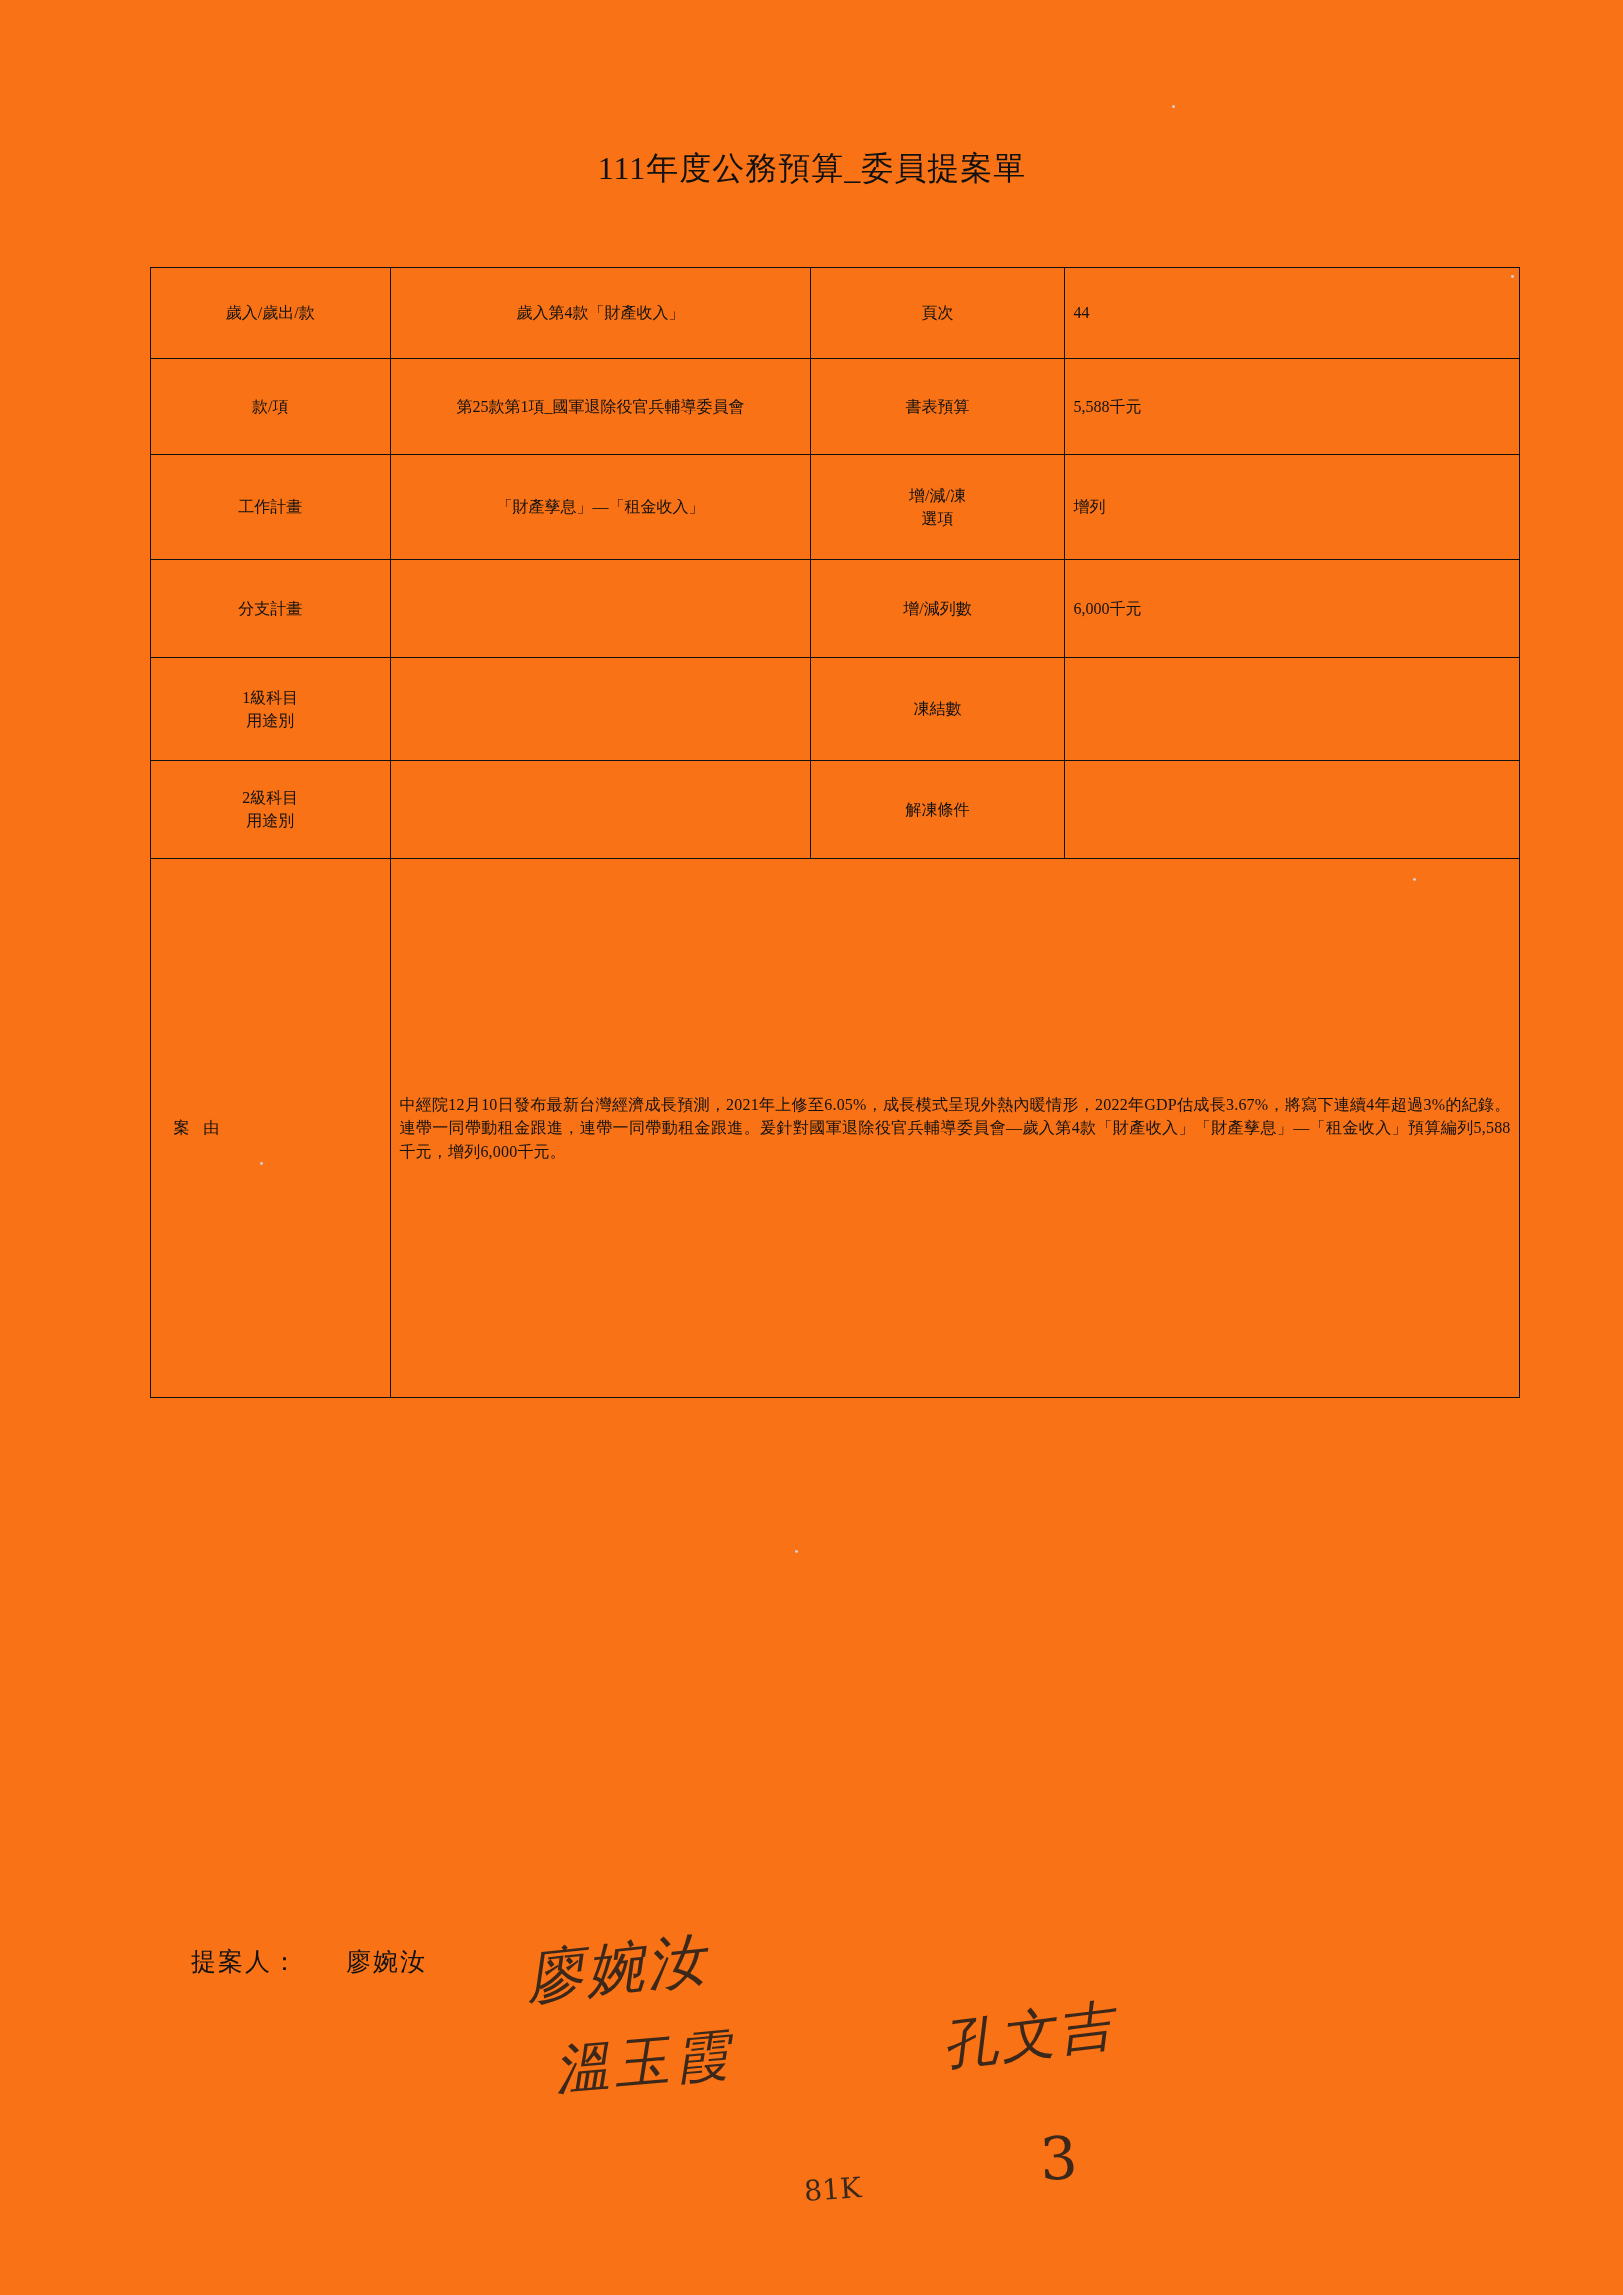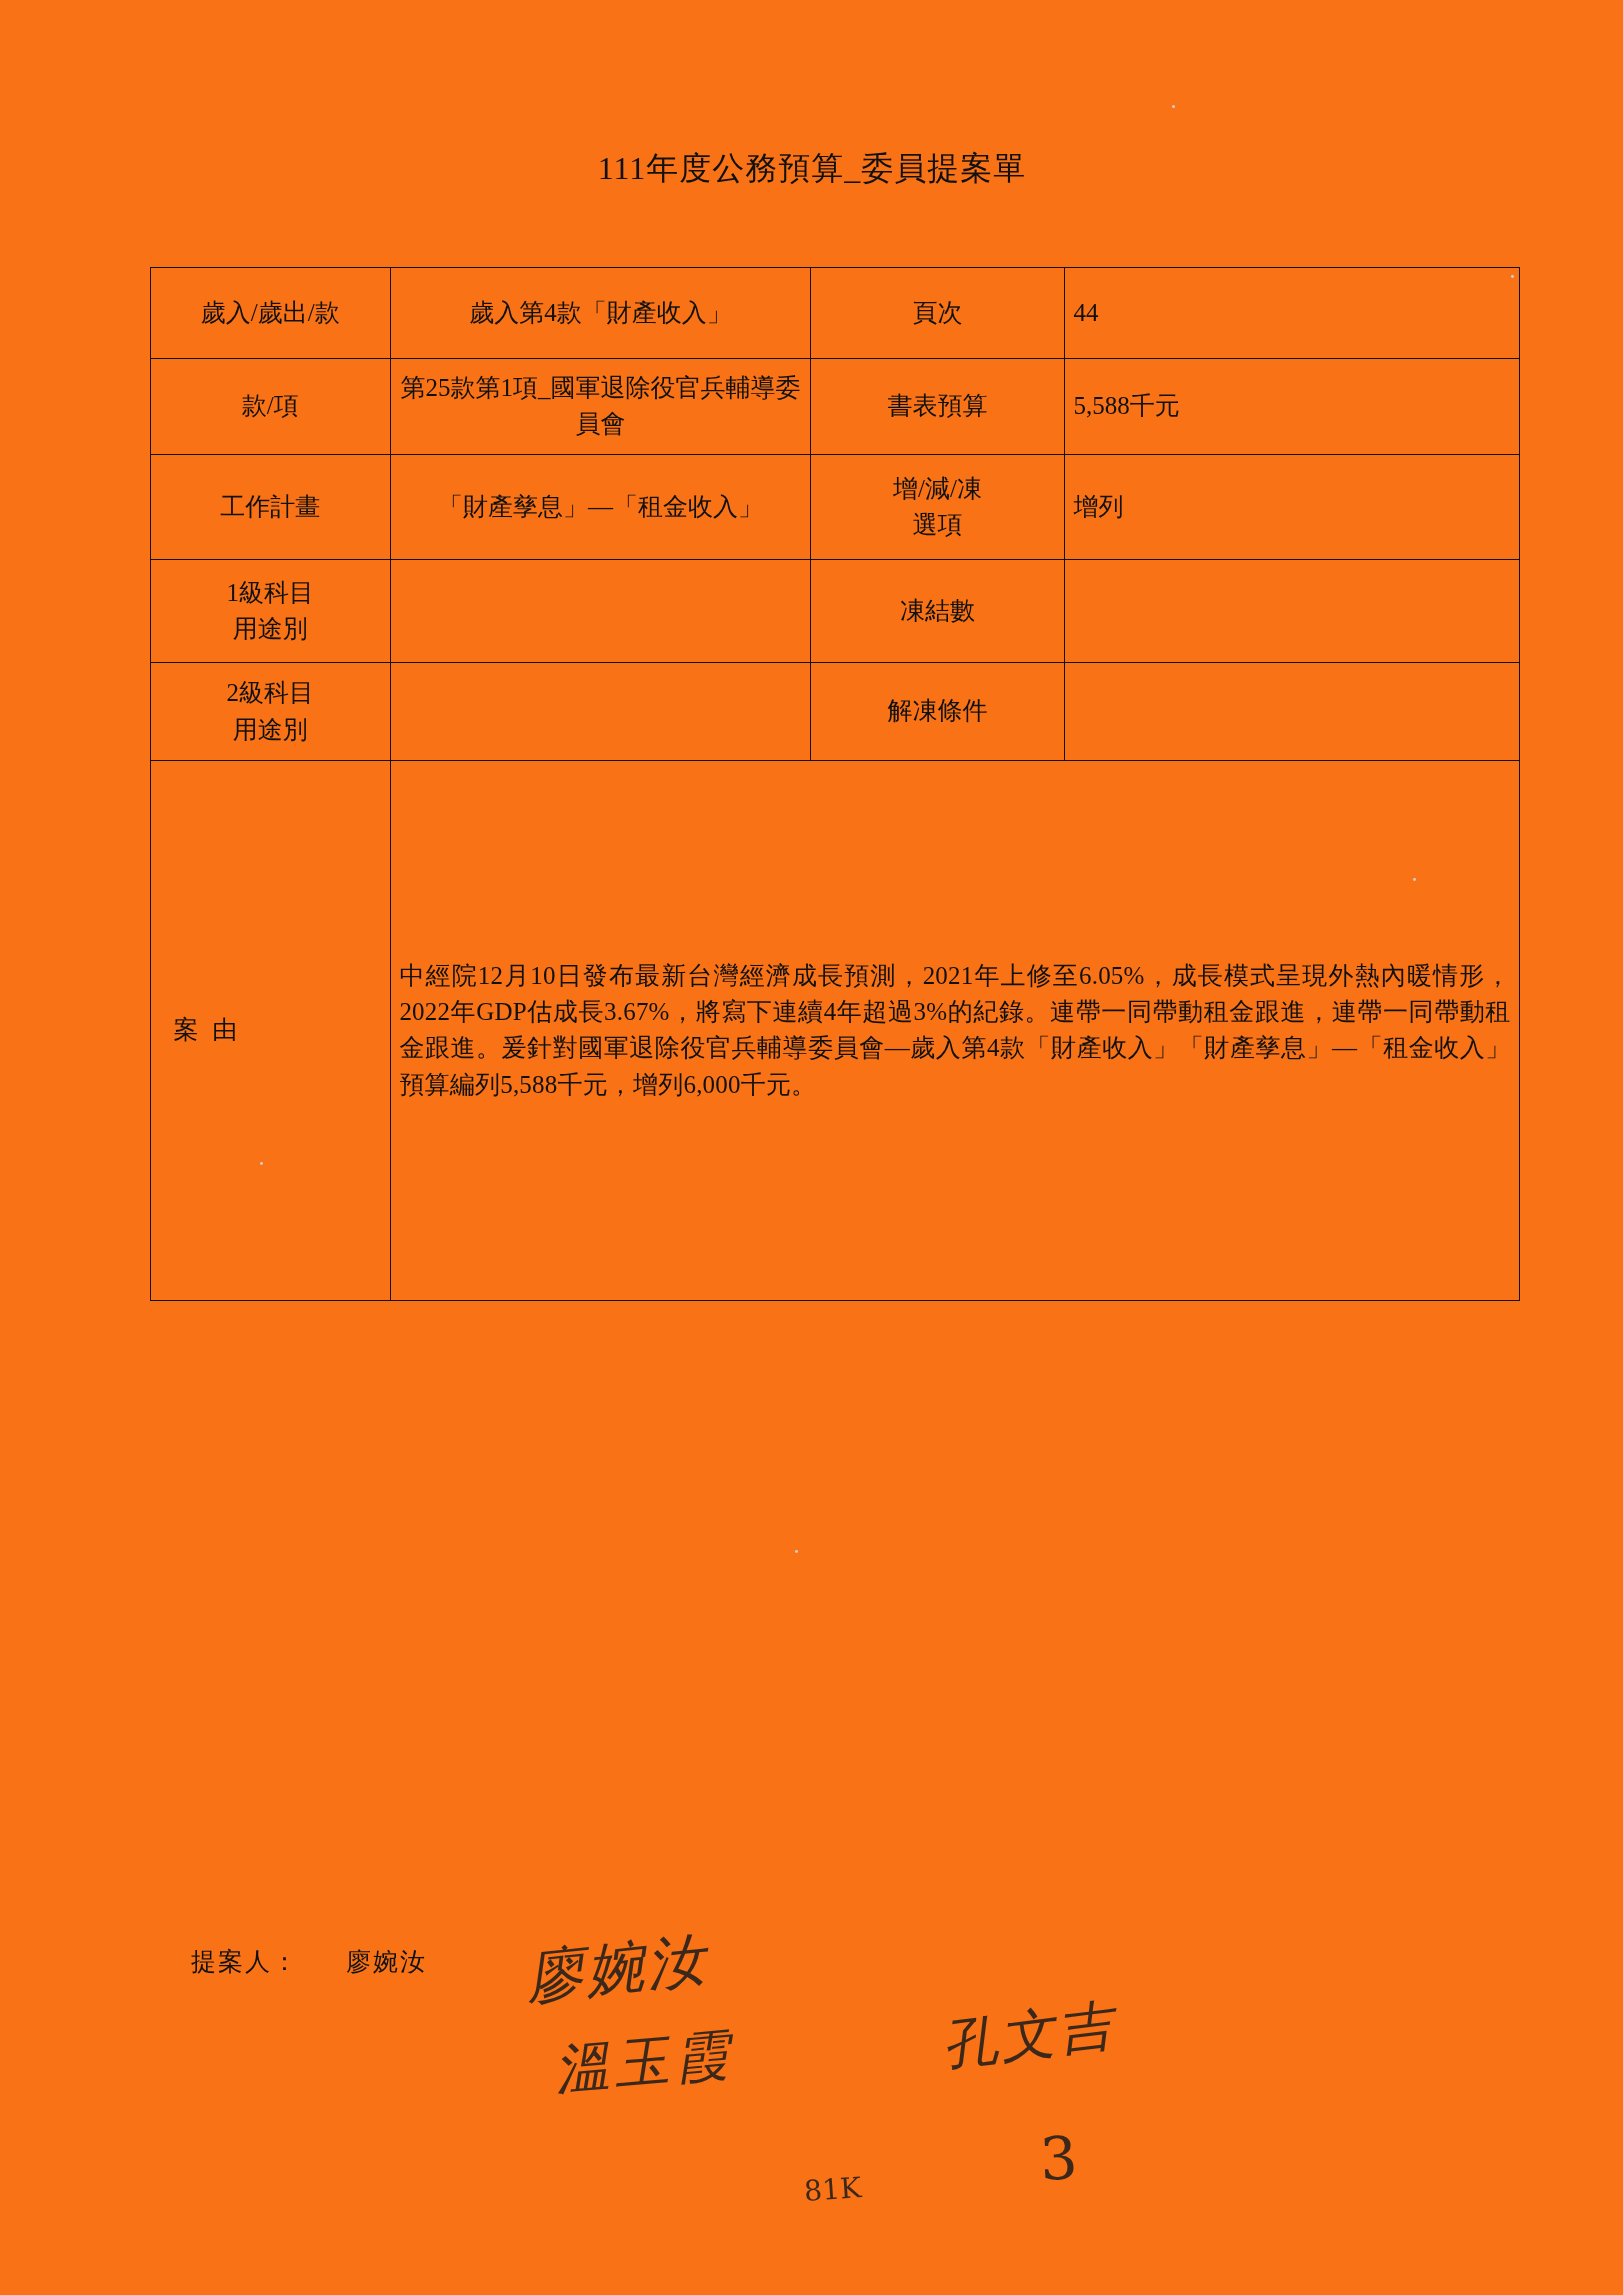--- a/index.html
+++ b/index.html
@@ -34,21 +34,21 @@
   table.form {
     position: absolute;
     top: 267px;
     left: 150px;
     width: 1324px;
     border-collapse: collapse;
     table-layout: fixed;
   }
   table.form td {
     border: 1.5px solid #111;
-    font-size: 25px;
+    font-size: 16px;
     line-height: 1.45;
     padding: 6.9px 8.8px;
     vertical-align: middle;
     color: #111;
   }
   td.lbl {
     text-align: center;
     width: 221px;
   }
   td.val {
@@ -174,20 +174,26 @@
         <td class="lbl2">書表預算</td>
         <td class="val2">5,588千元</td>
       </tr>
       <tr class="r4">
         <td class="lbl">工作計畫</td>
         <td class="val">「財產孳息」—「租金收入」</td>
         <td class="lbl2 multiline">增/減/凍
 選項</td>
         <td class="val2">增列</td>
       </tr>
+      <tr class="r5">
+        <td class="lbl">分支計畫</td>
+        <td class="val"></td>
+        <td class="lbl2">增/減列數</td>
+        <td class="val2">6,000千元</td>
+      </tr>
       <tr class="r6">
         <td class="lbl multiline">1級科目
 用途別</td>
         <td class="val"></td>
         <td class="lbl2">凍結數</td>
         <td class="val2"></td>
       </tr>
       <tr class="r7">
         <td class="lbl multiline">2級科目
 用途別</td>

